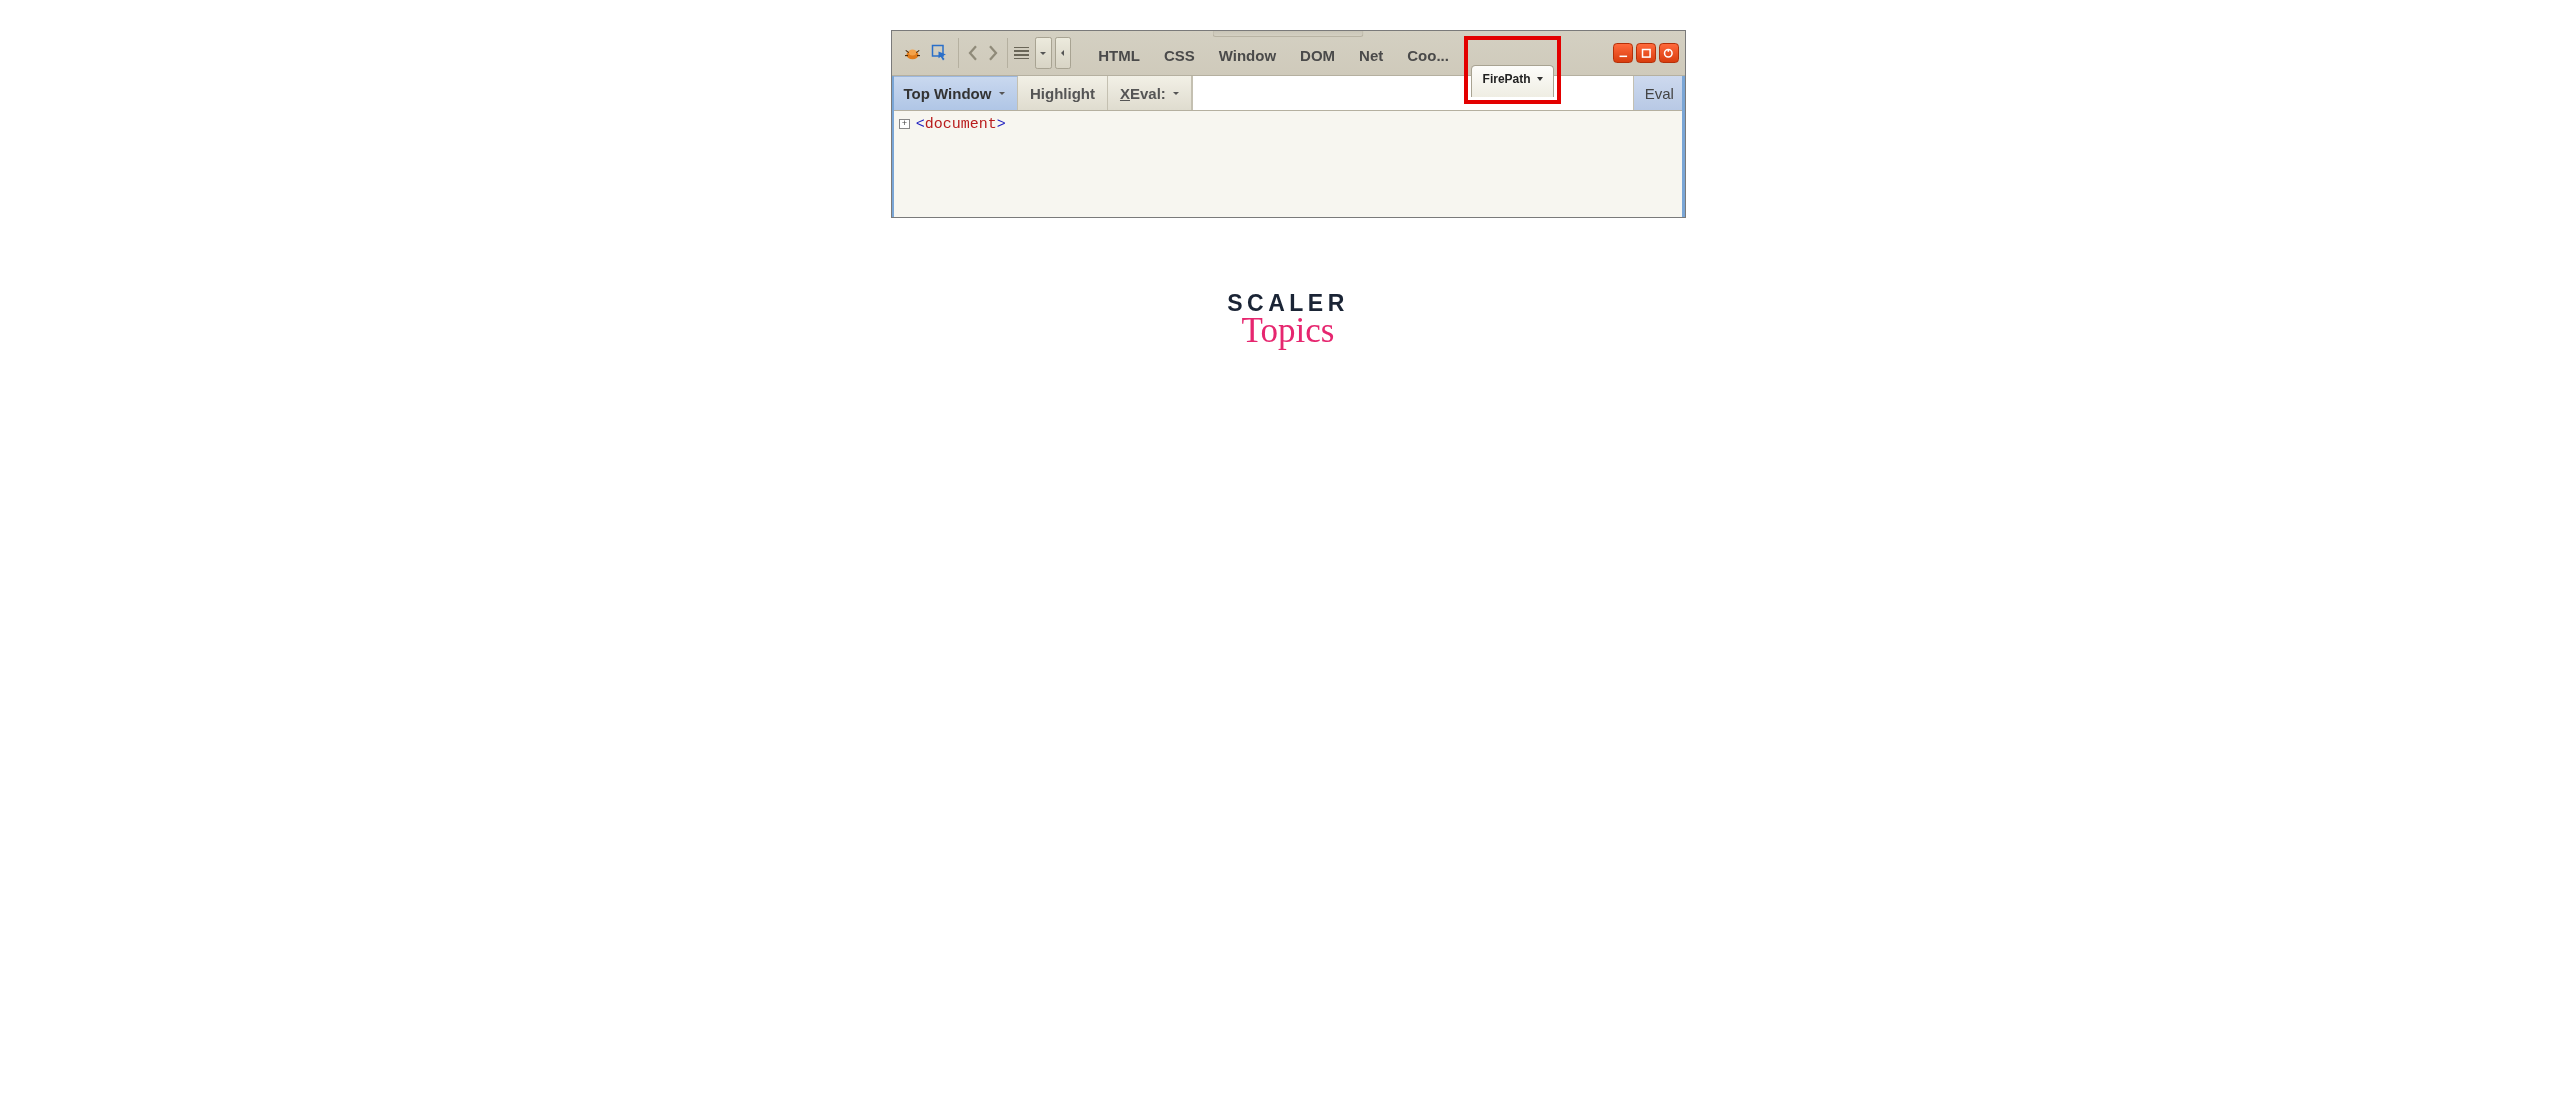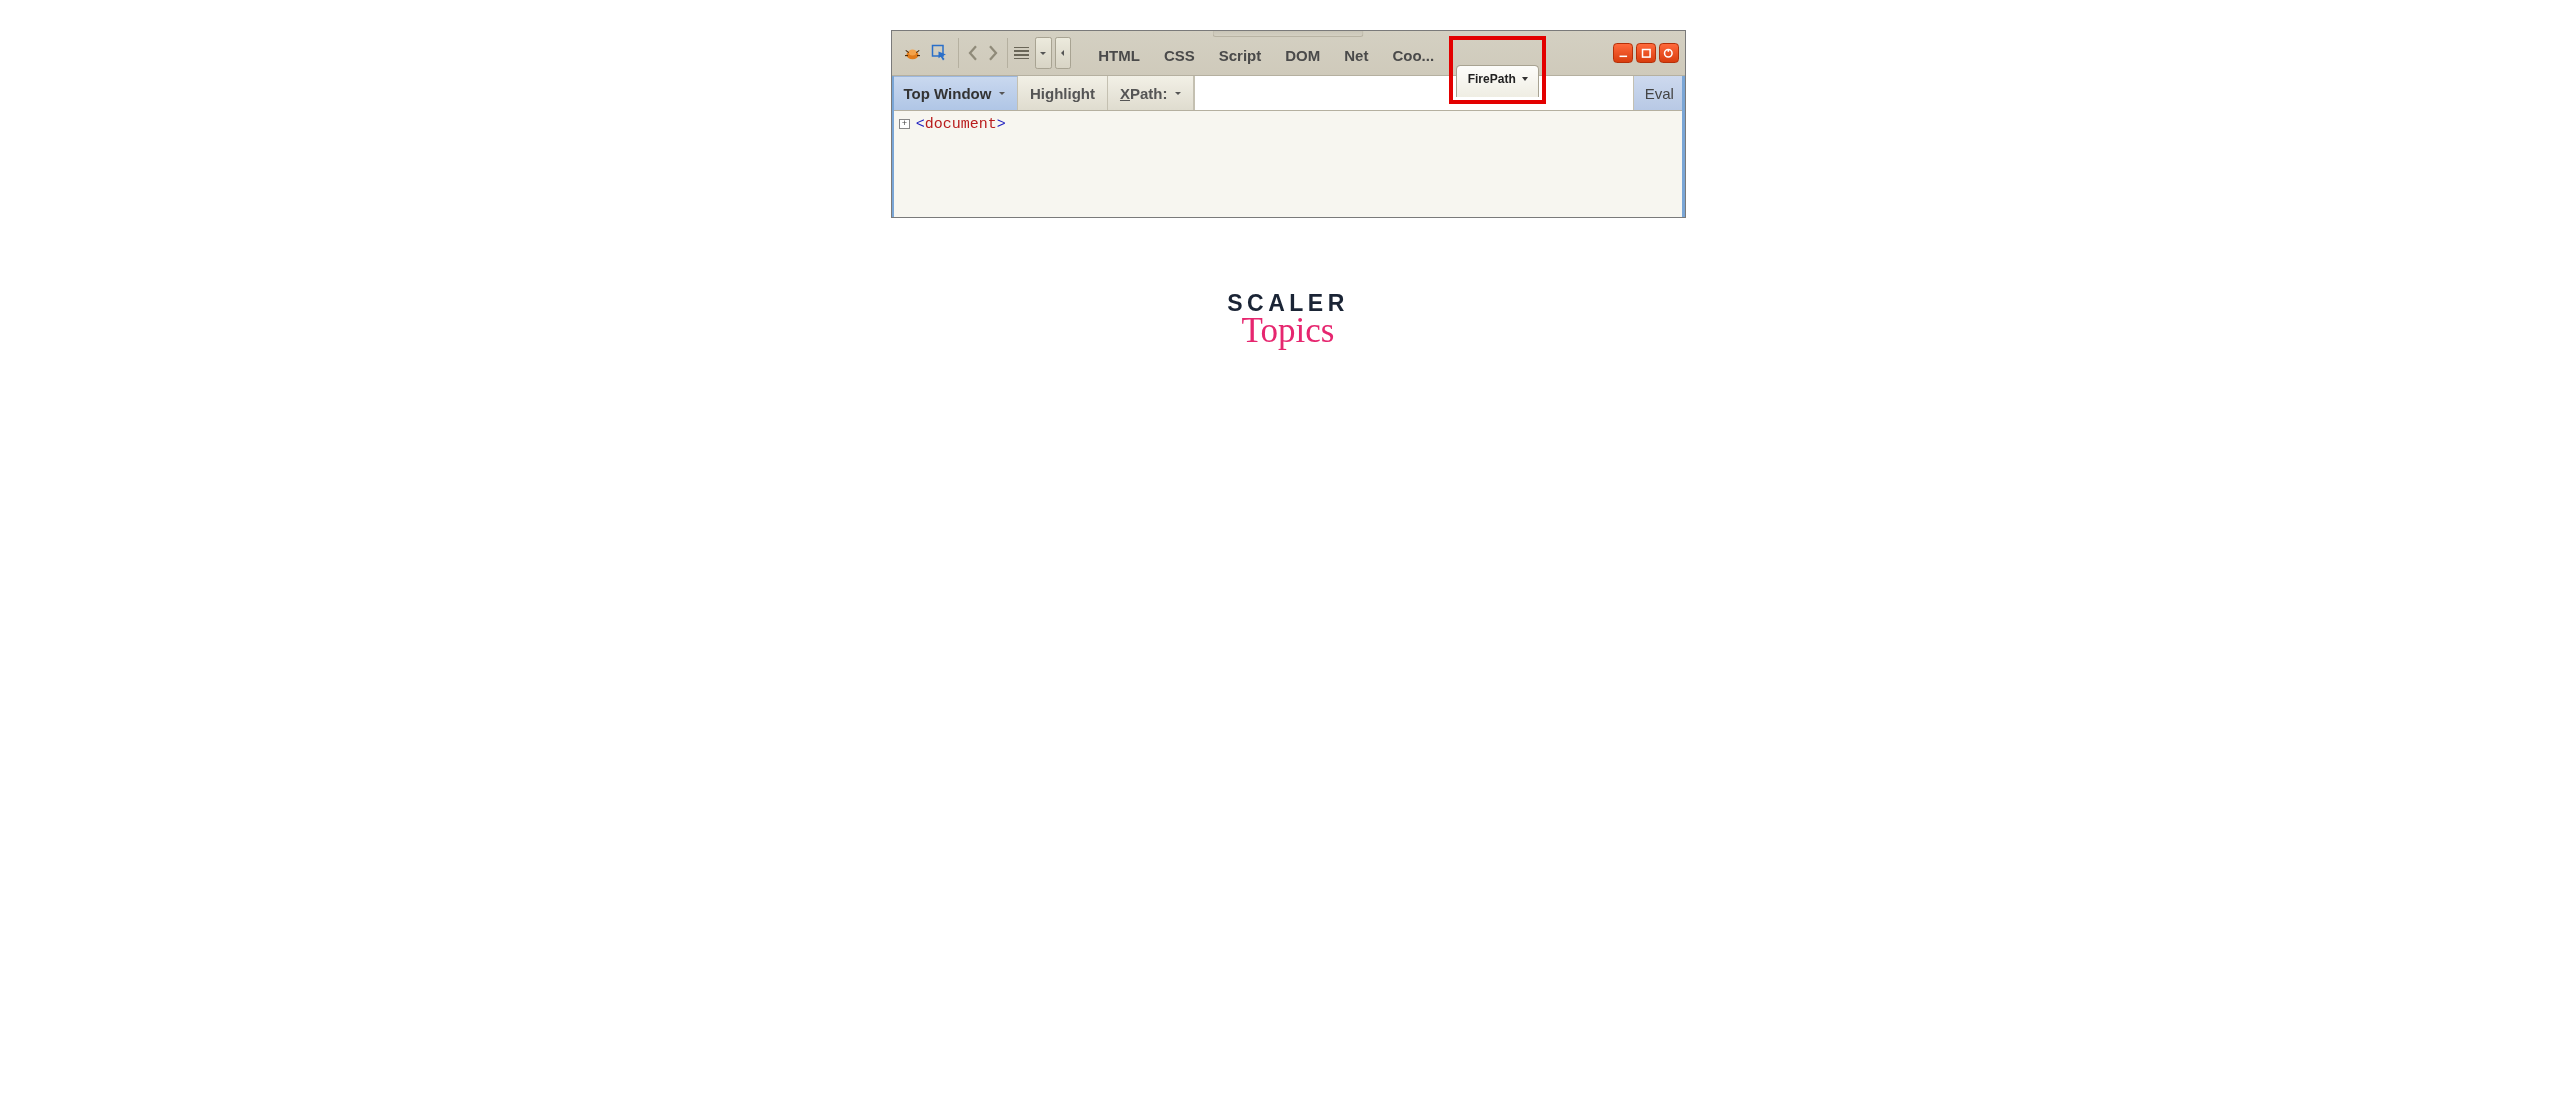--- a/index.html
+++ b/index.html
@@ -337,21 +337,21 @@
     <div class="mini-btn">
       <div class="tri"></div>
     </div>
     <div class="mini-btn">
       <div class="tri-left"></div>
     </div>
 
     <div class="tabs">
       <div class="tab">HTML</div>
       <div class="tab">CSS</div>
-      <div class="tab">Script</div>
+      <div class="tab">Window</div>
       <div class="tab">DOM</div>
       <div class="tab">Net</div>
       <div class="tab">Coo...</div>
 
       <div class="highlighted-box">
         <div class="tab-active">
           <span>FirePath</span>
           <div class="tri"></div>
         </div>
       </div>
@@ -379,21 +379,21 @@
 
   <div class="sub-toolbar">
     <div class="sub-item top-window">
       <span>Top Window</span>
       <div class="tri"></div>
     </div>
     <div class="sub-item">
       <span>Highlight</span>
     </div>
     <div class="sub-item xpath">
-      <span><span class="underline">X</span><span>Path:</span></span>
+      <span><span class="underline">X</span><span>Eval:</span></span>
       <div class="tri"></div>
     </div>
     <div class="xpath-input"></div>
     <div class="eval-btn">
       <span>Eval</span>
     </div>
   </div>
 
   <div class="content">
     <div class="tree-row">

